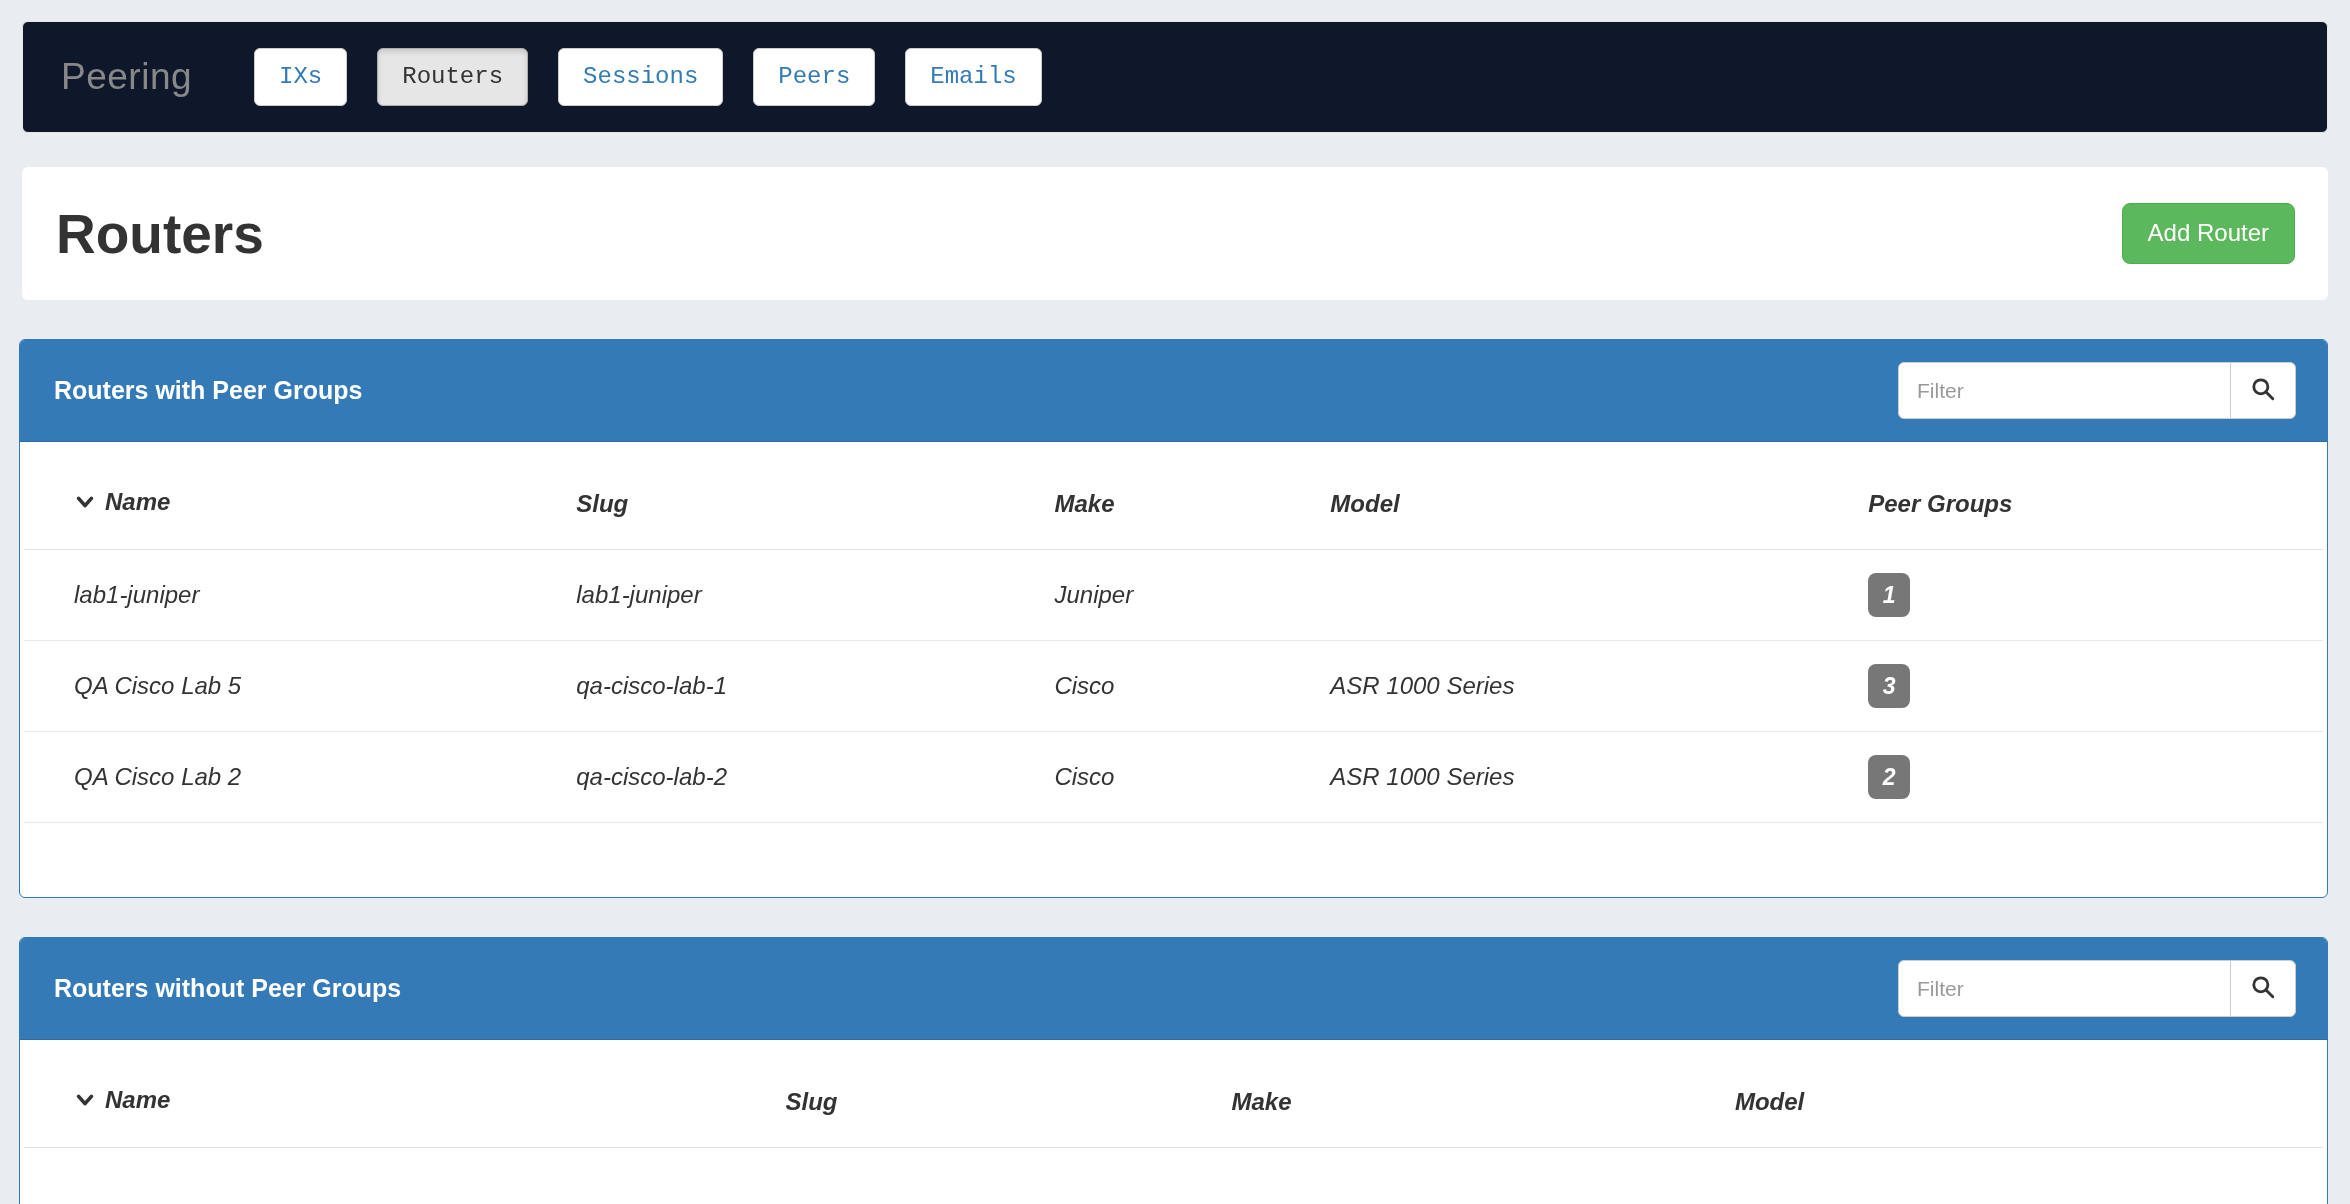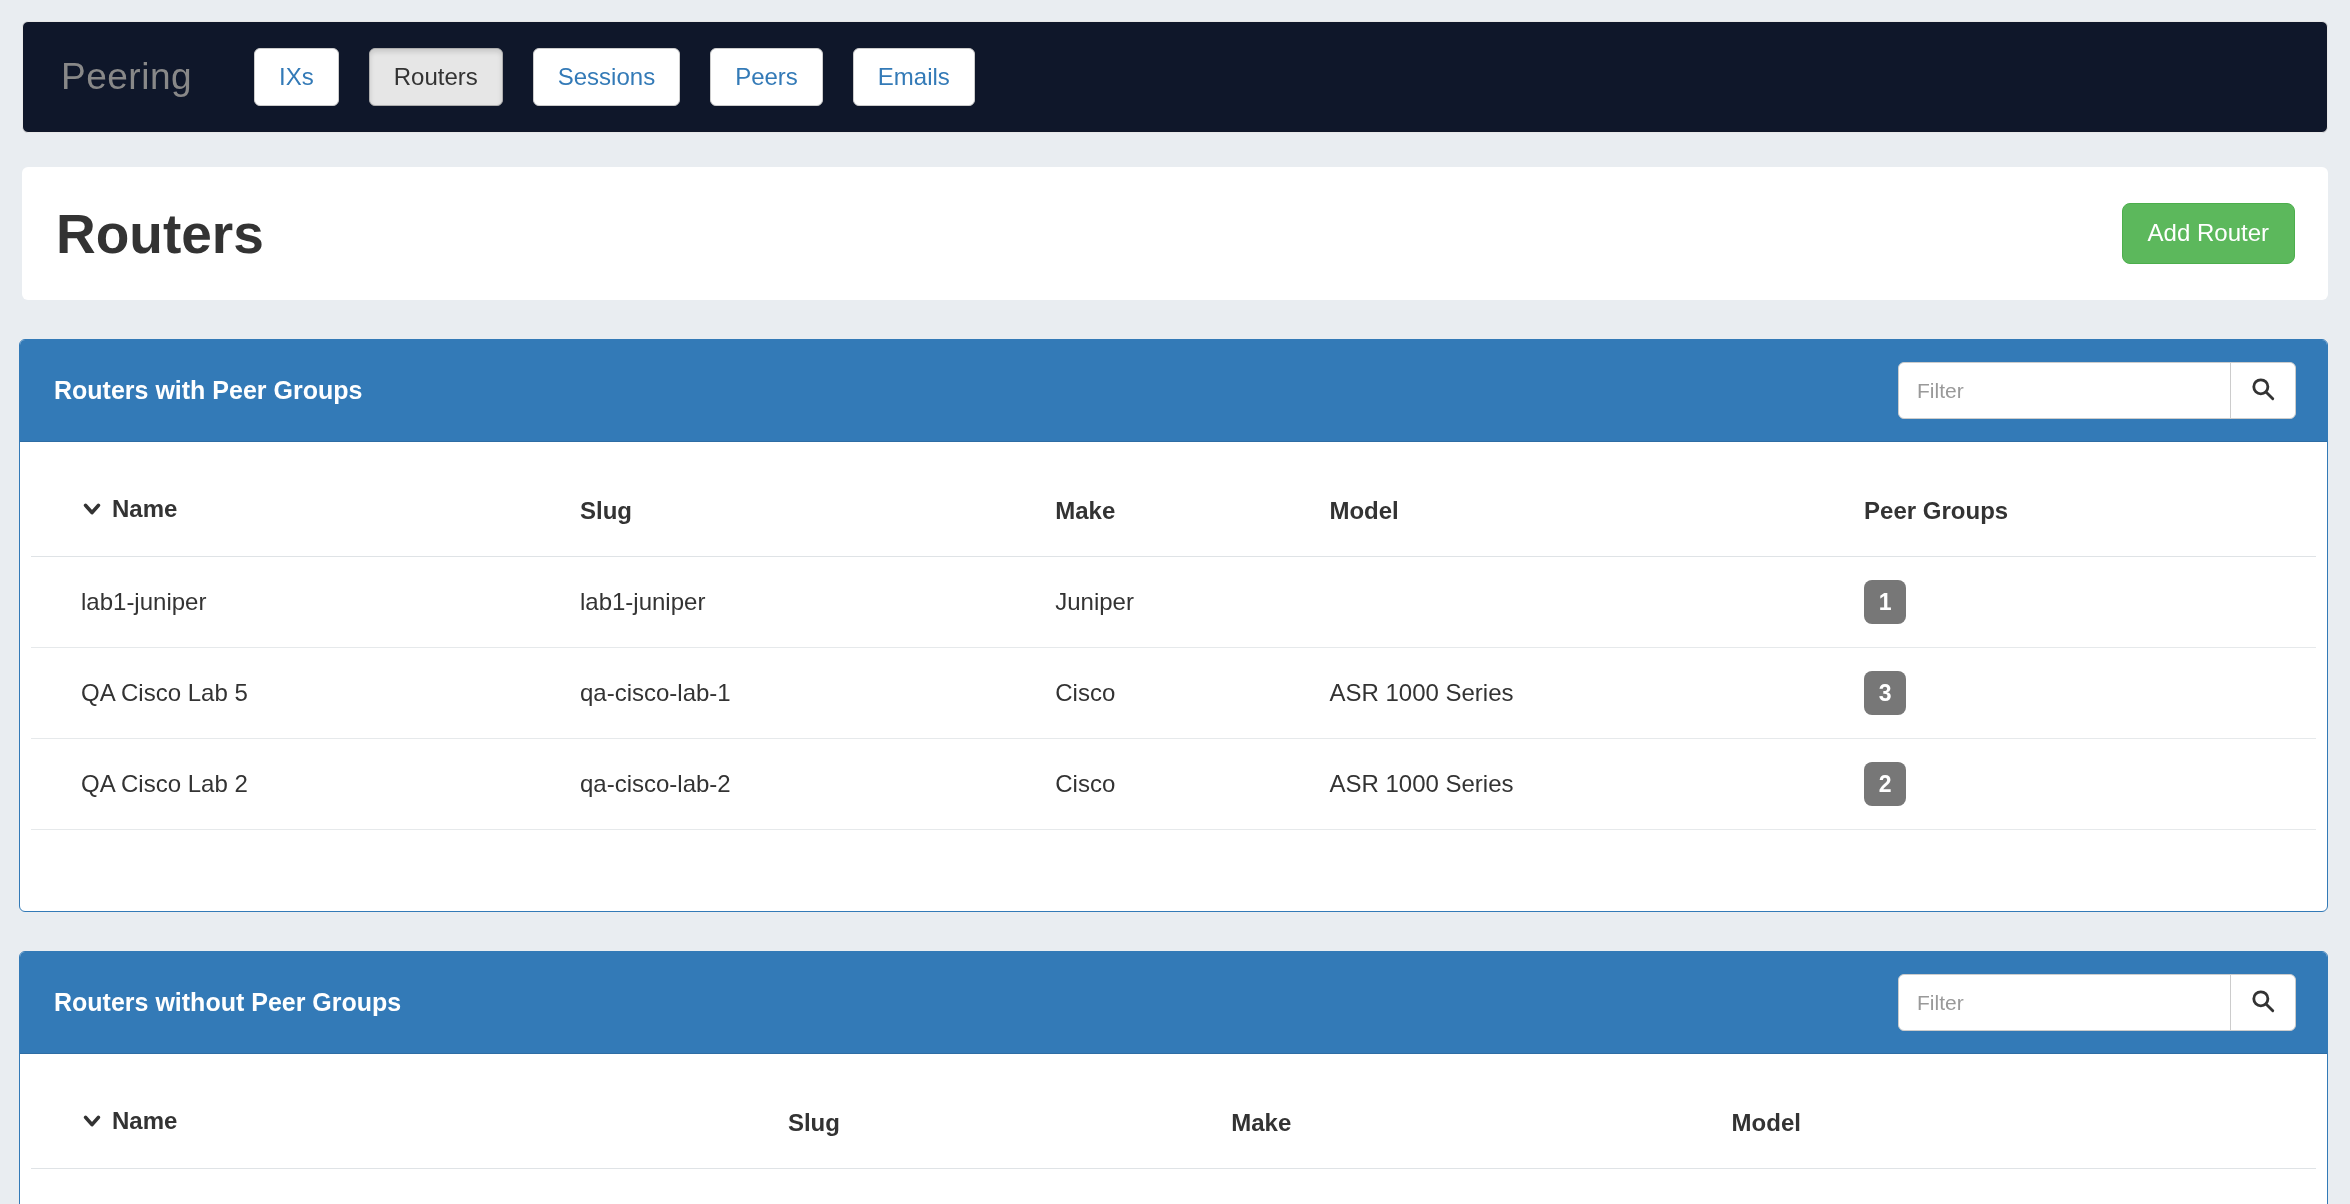--- a/index.html
+++ b/index.html
@@ -24,21 +24,21 @@
     align-items: center;
     padding-left: 38px;
   }
   .navbar-brand {
     font-size: 37px;
     color: #888;
     margin-right: 62px;
     letter-spacing: 0.5px;
   }
   .nav-btn {
-    font-family: Liberation Sans, sans-serif;
+    font-family: Liberation Mono, monospace;
     font-size: 24px;
     line-height: 1.2;
     padding: 14px 24px;
     margin-right: 30px;
     background: #fff;
     border: 1px solid #ccc;
     border-radius: 6px;
     color: #337ab7;
     cursor: pointer;
   }
@@ -121,21 +121,21 @@
     background: #fff;
     border: 1px solid #ccc;
     border-radius: 0 6px 6px 0;
     display: flex;
     align-items: center;
     justify-content: center;
     cursor: pointer;
   }
 
   
-  .panel-body { padding: 11px; }
+  .panel-body { padding: 4px; font-style: italic; }
   table { width: 100%; border-collapse: collapse; table-layout: fixed; }
   th {
     text-align: left;
     font-size: 24px;
     font-weight: bold;
     color: #333;
     padding: 42px 12px 30px 12px;
     border-bottom: 1px solid #dfe3e6;
     white-space: nowrap;
   }

